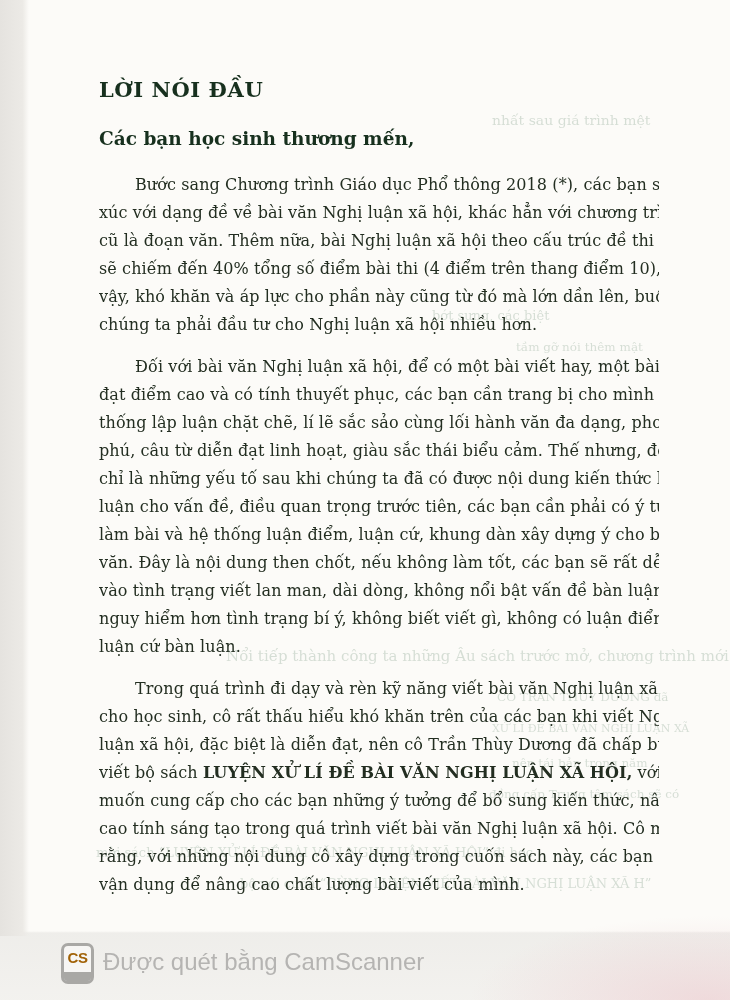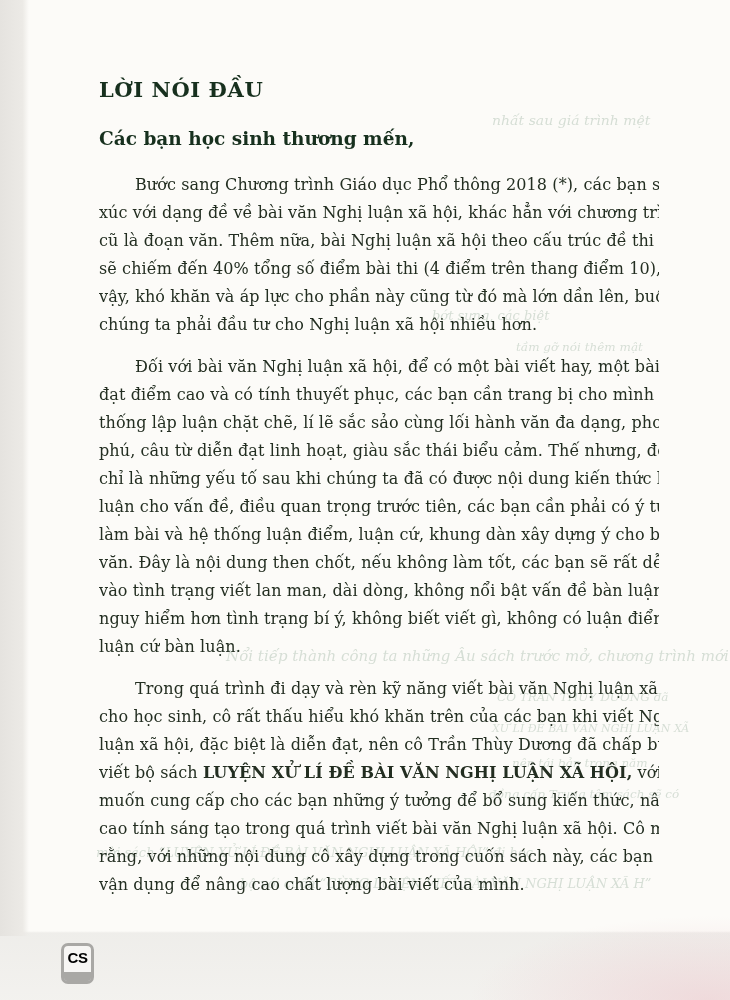--- a/index.html
+++ b/index.html
@@ -39,38 +39,38 @@
   .para:first-of-type { margin-top:19px; }
   .line {
     font-size:16px; line-height:28px;
     white-space:nowrap; overflow:hidden;
     text-align:justify; text-align-last:justify; -moz-text-align-last:justify;
     letter-spacing:.1px;
   }
   .line.first { text-indent:36px; }
   .line.last  { text-align-last:left; -moz-text-align-last:left; }
   .b { font-weight:bold; }
-  .ghost-layer { position:absolute; left:0; top:0; width:730px; height:756px;font-style:italic; }
+  .ghost-layer { position:absolute; left:0; top:0; width:730px; height:756px; }
   .ghost {
     position:absolute; white-space:nowrap;
     color:#7f9c86; opacity:.30; filter:blur(.7px);
     font-family:"DejaVu Serif", serif;
     transform:scaleY(.95);
   }
   .watermark { position:absolute; left:0; top:933px; width:730px; height:67px; }
   .cs-logo {
     position:absolute; left:61px; top:10px;
     width:27px; height:35px;
     border:3px solid #a9a8a5; border-radius:7px;
     background:#f7f6f4;
   }
   .cs-logo .letters {
     font-family:"Liberation Sans", sans-serif;
     font-weight:bold; font-size:15px; line-height:24px;
-    text-align:center; color:#000000; letter-spacing:-.5px;
+    text-align:center; color:#a16207; letter-spacing:-.5px;
   }
   .cs-logo .bar {
     position:absolute; left:0; right:0; bottom:0; height:9px;
     background:#a9a8a5; border-radius:0 0 3px 3px;
   }
   .wm-text {
     position:absolute; left:103px; top:14px;
     font-family:"Liberation Sans", sans-serif;
     font-size:24px; line-height:30px;
     color:var(--wm-gray, #b5b4b2);
@@ -131,14 +131,15 @@
           <div class="line last"><span>vận dụng để nâng cao chất lượng bài viết của mình.</span></div>
         </div>
       </div>
   </div>
 
   <div class="watermark">
     <div class="cs-logo">
       <div class="letters">CS</div>
       <div class="bar"></div>
     </div>
+    <div class="wm-text">Được quét bằng CamScanner</div>
   </div>
 </div>
 
 </body></html>

